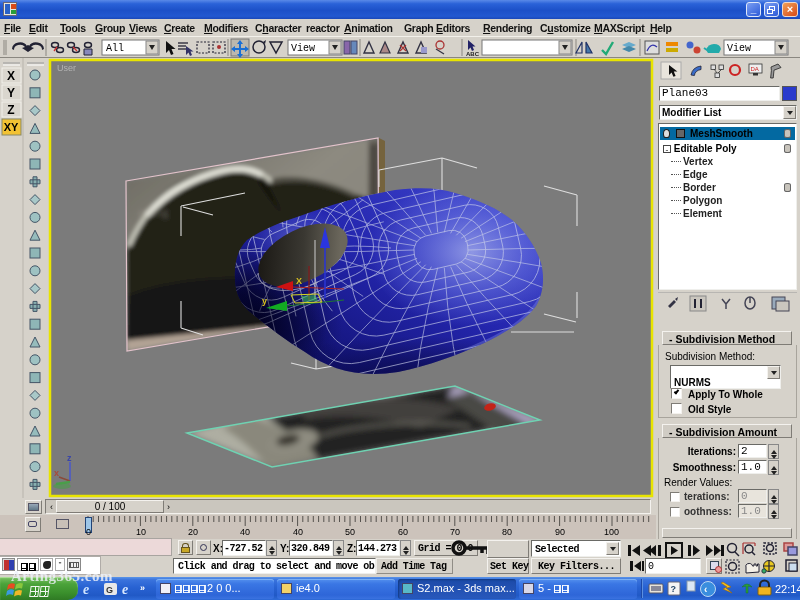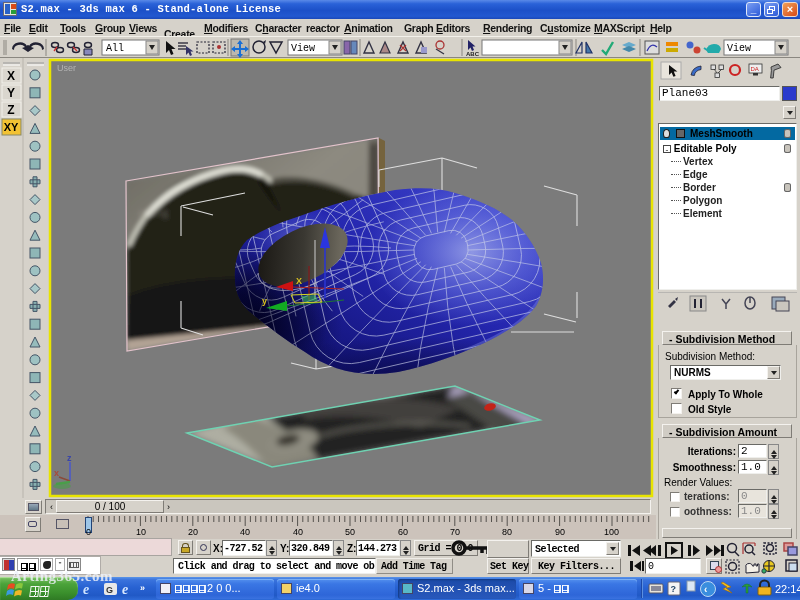--- a/index.html
+++ b/index.html
@@ -27,40 +27,39 @@
 </style></head>
 <body>
 
 <div class="abs" id="titlebar" style="left:0;top:0;width:800px;height:19px;
   background:linear-gradient(180deg,#5a8ae8 0%,#2a62d8 20%,#1c50c8 55%,#2258d0 85%,#1a48b8 100%)">
   <div class="abs" style="left:3px;top:2px;width:14px;height:14px;background:#e8e6de;border:1px solid #667;overflow:hidden">
     <div class="abs" style="left:1px;top:1px;width:5px;height:10px;background:#2a62c8"></div>
     <div class="abs" style="left:7px;top:1px;width:5px;height:5px;background:#d84a18"></div>
     <div class="abs" style="left:7px;top:7px;width:5px;height:4px;background:#2a9e3a"></div>
     </div>
-  <div class="abs" style="left:21px;top:3px;font:bold 10.5px 'Liberation Mono',monospace;color:#fff;letter-spacing:.2px">S2.max - 3ds max 6 - Stand-alone License</div>
   <div class="abs" style="left:746px;top:2px;width:15px;height:15px;border-radius:3px;border:1px solid #dfe8fa;
     background:linear-gradient(145deg,#7a9ef2,#2c5ad8);color:#fff;font:bold 10px 'Liberation Sans';text-align:center;line-height:12px">_</div>
   <div class="abs" style="left:764px;top:2px;width:15px;height:15px;border-radius:3px;border:1px solid #dfe8fa;
     background:linear-gradient(145deg,#7a9ef2,#2c5ad8)">
       <div style="position:absolute;left:4px;top:3px;width:6px;height:5px;border:1px solid #fff"></div>
       <div style="position:absolute;left:2px;top:6px;width:6px;height:5px;border:1px solid #fff;background:#4a74de"></div>
     </div>
   <div class="abs" style="left:782px;top:2px;width:16px;height:15px;border-radius:3px;border:1px solid #f0d8c8;
     background:linear-gradient(145deg,#f0a058,#d84a18);color:#fff;font:bold 11px 'Liberation Sans';text-align:center;line-height:13px">×</div>
 </div>
 
 <div class="abs" id="menubar" style="left:0;top:19px;width:800px;height:17px;background:#d6d2ca;
   font:bold 10.5px 'Liberation Sans';letter-spacing:-.3px;color:#111;white-space:nowrap">
   <span style="position:absolute;left:4px;top:3px"><u>F</u>ile</span>
   <span style="position:absolute;left:29px;top:3px"><u>E</u>dit</span>
   <span style="position:absolute;left:60px;top:3px"><u>T</u>ools</span>
   <span style="position:absolute;left:95px;top:3px"><u>G</u>roup</span>
   <span style="position:absolute;left:129px;top:3px"><u>V</u>iews</span>
-  <span style="position:absolute;left:164px;top:9px"><u>C</u>reate</span>
+  <span style="position:absolute;left:164px;top:3px"><u>C</u>reate</span>
   <span style="position:absolute;left:204px;top:3px"><u>M</u>odifiers</span>
   <span style="position:absolute;left:255px;top:3px">C<u>h</u>aracter</span>
   <span style="position:absolute;left:306px;top:3px">reactor</span>
   <span style="position:absolute;left:344px;top:3px"><u>A</u>nimation</span>
   <span style="position:absolute;left:404px;top:3px">Graph <u>E</u>ditors</span>
   <span style="position:absolute;left:483px;top:3px"><u>R</u>endering</span>
   <span style="position:absolute;left:540px;top:3px">C<u>u</u>stomize</span>
   <span style="position:absolute;left:594px;top:3px"><u>M</u>AXScript</span>
   <span style="position:absolute;left:650px;top:3px"><u>H</u>elp</span>
 </div>
@@ -426,20 +425,21 @@
     <circle cx="81" cy="12" r="5" fill="none" stroke="#c22" stroke-width="2.2"></circle>
     <rect x="95" y="6" width="13" height="9" fill="#eee" stroke="#333" stroke-width=".8"></rect>
     <text x="96.5" y="13" font-size="6" font-family="Liberation Sans" fill="#c22">DA</text>
     <rect x="99" y="15" width="5" height="2.5" fill="#333"></rect>
     <path d="M117 9 l7 -3 3 3.5 -7 2.7 -.8 7.8 -2.6 0 .8 -7.5z" fill="#999" stroke="#222" stroke-width=".8"></path>
   </svg>
 
   <div class="abs fld" style="left:5px;top:28px;width:121px;height:15px;font:11px 'Liberation Mono';padding:0 2px">Plane03</div>
   <div class="abs" style="left:128px;top:28px;width:15px;height:15px;background:#2a3acc;border:1px solid #555"></div>
 
+  <div class="abs fld" style="left:5px;top:47px;width:138px;height:15px;font:bold 10px 'Liberation Sans';padding:1px 2px">Modifier List</div>
   <div class="abs bev" style="left:129px;top:48px;width:13px;height:13px;background:#d6d2ca">
     <div style="width:0;height:0;border:3px solid transparent;border-top:4px solid #222;margin:4px auto 0"></div>
   </div>
 
   <div class="abs fld" style="left:4px;top:65px;width:139px;height:167px;font:bold 10px 'Liberation Sans'">
     <div class="abs" style="left:1px;top:3px;width:135px;height:13px;background:#0369a1;color:#000">
       <span class="abs" style="left:3px;top:2px;width:7px;height:9px;border:1px solid #222;border-radius:50% 50% 40% 40%;background:#ddd"></span>
       <span class="abs" style="left:16px;top:2px;width:9px;height:9px;background:#666;border:1px solid #111"></span>
       <span class="abs" style="left:30px;top:1px">MeshSmooth</span>
       <span class="cyl abs" style="left:124px;top:2px"></span>
@@ -460,21 +460,21 @@
     <path d="M68 7 l4 5 4 -5 M72 12 l0 5" stroke="#445" stroke-width="1.5" fill="none"></path>
     <ellipse cx="96" cy="11" rx="5" ry="6" fill="none" stroke="#445" stroke-width="1.5"></ellipse>
     <line x1="96" y1="5" x2="96" y2="11" stroke="#445" stroke-width="1.5"></line>
     <rect x="118" y="5" width="13" height="12" fill="#9ab" stroke="#445"></rect>
     <rect x="122" y="9" width="13" height="10" fill="#cac6be" stroke="#445"></rect>
   </svg>
 
   <div class="abs bev" style="left:8px;top:273px;width:130px;height:14px;background:#d0ccc4;font:bold 10.5px 'Liberation Sans';padding:1px 0 0 6px">- Subdivision Method</div>
   <div class="abs" style="left:4px;top:287px;width:139px;height:73px;border:1px solid #a8a49c;border-top:none"></div>
   <div class="abs" style="left:11px;top:293px">Subdivision Method:</div>
-  <div class="abs fld" style="left:16px;top:307px;width:111px;height:15px;font:bold 10px 'Liberation Sans';padding:1px 3px">NURMS</div>
+  <div class="abs fld" style="left:16px;top:307px;width:111px;height:15px;font:bold 10px 'Liberation Sans';padding:11px 3px">NURMS</div>
   <div class="abs bev" style="left:113px;top:308px;width:13px;height:13px;background:#d6d2ca">
     <div style="width:0;height:0;border:3px solid transparent;border-top:4px solid #222;margin:4px auto 0"></div>
   </div>
   <div class="abs sunk" style="left:17px;top:330px;width:11px;height:11px;background:#fff">
       <div style="position:absolute;left:2px;top:1px;width:5px;height:3px;border-left:2px solid #000;border-bottom:2px solid #000;transform:rotate(-50deg)"></div>
     </div>
   <div class="abs" style="left:34px;top:331px;font-weight:bold">Apply To Whole</div>
   <div class="abs sunk" style="left:17px;top:345px;width:11px;height:11px;background:#fff"></div>
   <div class="abs" style="left:34px;top:346px;font-weight:bold">Old Style</div>
 

